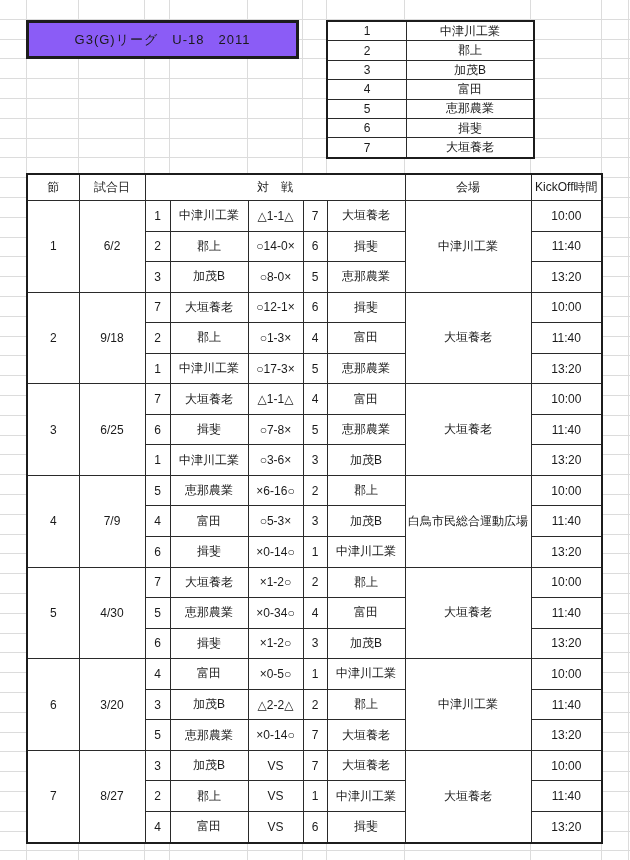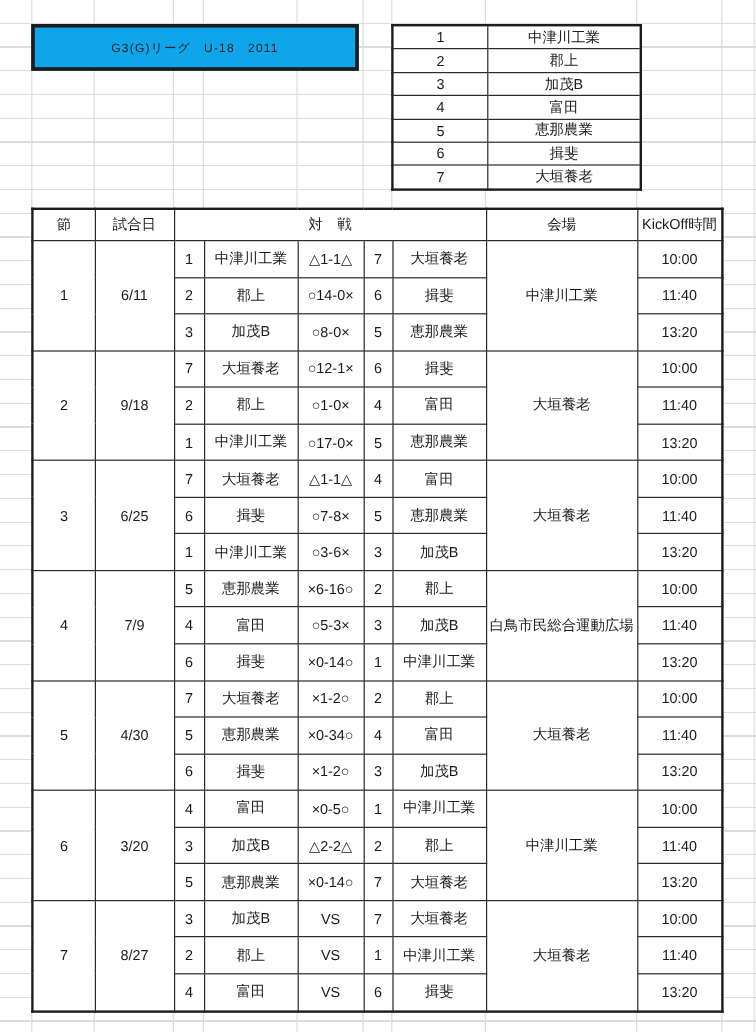--- a/index.html
+++ b/index.html
@@ -11,23 +11,23 @@
   
   .gridlines {
     position:absolute; inset:0;
     background-image:repeating-linear-gradient(180deg, transparent 0px, transparent 18.8px, #dcdcdc 18.8px, #dcdcdc 19.8px);
   }
   .vline { position:absolute; top:0; bottom:0; width:1px; background:#dcdcdc; }
 
   
   .title-box {
     position:absolute; left:26px; top:20px; width:273px; height:39px;
-    box-sizing:border-box; border:3px solid #1c1c1c; background:#0ea5e9;
+    box-sizing:border-box; border:3px solid #1c1c1c; background:#8b5cf6;
     display:flex; align-items:center; justify-content:center;
-    font-size:10px; letter-spacing:1px;
+    font-size:13px; letter-spacing:1px;
   }
 
   table { border-collapse:collapse; table-layout:fixed; background:#ffffff; }
   td, th { border:1px solid #2a2a2a; text-align:center; vertical-align:middle;
            padding:0; font-size:12px; font-weight:normal; overflow:hidden; white-space:nowrap; }
 
   
   .teams { position:absolute; left:326px; top:20px; width:204px; height:139px; border:2px solid #1c1c1c; }
   .teams .t-no   { width:78px; }
   .teams .t-name { width:126px; }
@@ -117,21 +117,21 @@
       <tr>
         <th>節</th>
         <th>試合日</th>
         <th colspan="5">対　戦</th>
         <th>会場</th>
         <th>KickOff時間</th>
       </tr>
 
       <tr>
         <td rowspan="3">1</td>
-        <td rowspan="3">6/11</td>
+        <td rowspan="3">6/2</td>
         <td>1</td>
         <td>中津川工業</td>
         <td>△1-1△</td>
         <td>7</td>
         <td>大垣養老</td>
         <td rowspan="3">中津川工業</td>
         <td>10:00</td>
       </tr>
       <tr>
         <td>2</td>
@@ -157,29 +157,29 @@
         <td>大垣養老</td>
         <td>○12-1×</td>
         <td>6</td>
         <td>揖斐</td>
         <td rowspan="3">大垣養老</td>
         <td>10:00</td>
       </tr>
       <tr>
         <td>2</td>
         <td>郡上</td>
-        <td>○1-0×</td>
-        <td>4</td>
-        <td>富田</td>
-        <td>11:40</td>
-      </tr>
-      <tr>
-        <td>1</td>
-        <td>中津川工業</td>
-        <td>○17-0×</td>
+        <td>○1-3×</td>
+        <td>4</td>
+        <td>富田</td>
+        <td>11:40</td>
+      </tr>
+      <tr>
+        <td>1</td>
+        <td>中津川工業</td>
+        <td>○17-3×</td>
         <td>5</td>
         <td>恵那農業</td>
         <td>13:20</td>
       </tr>
 
       <tr>
         <td rowspan="3">3</td>
         <td rowspan="3">6/25</td>
         <td>7</td>
         <td>大垣養老</td>

